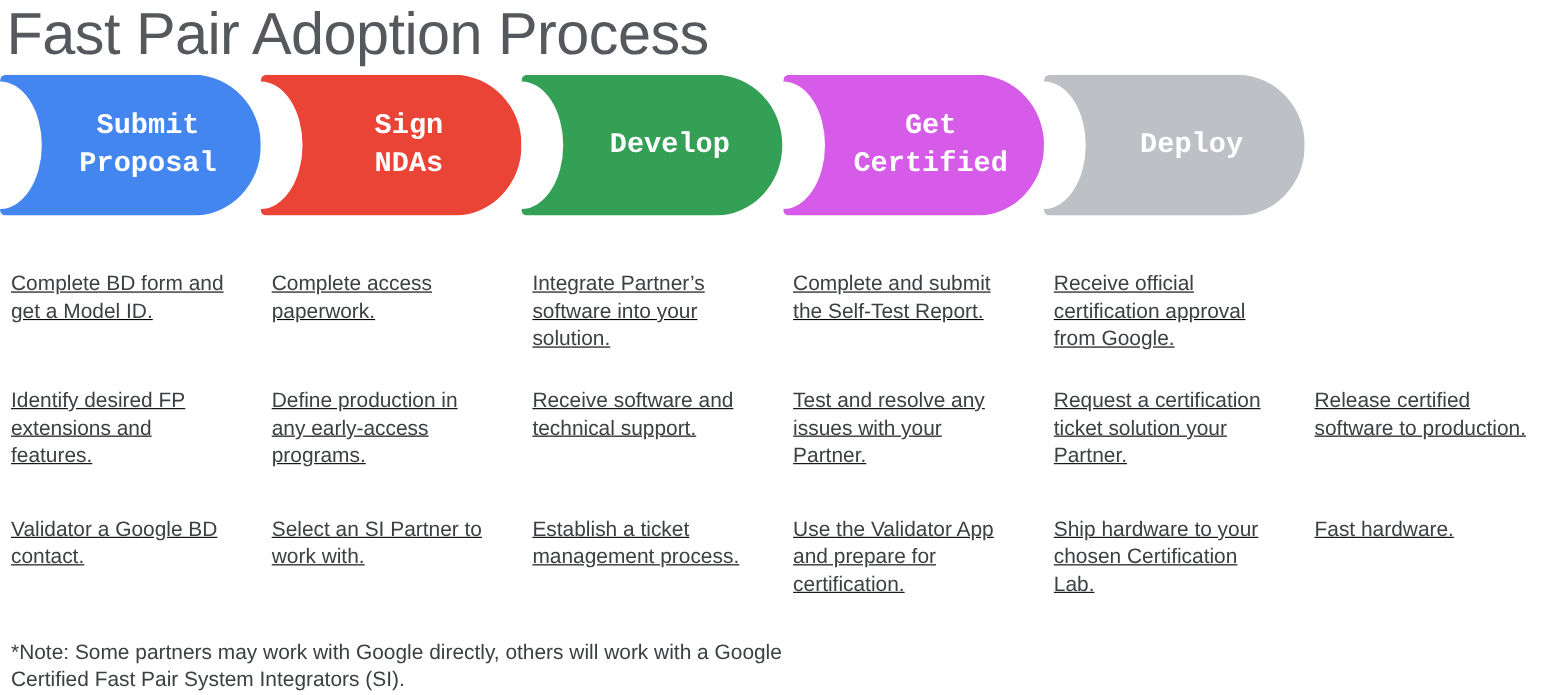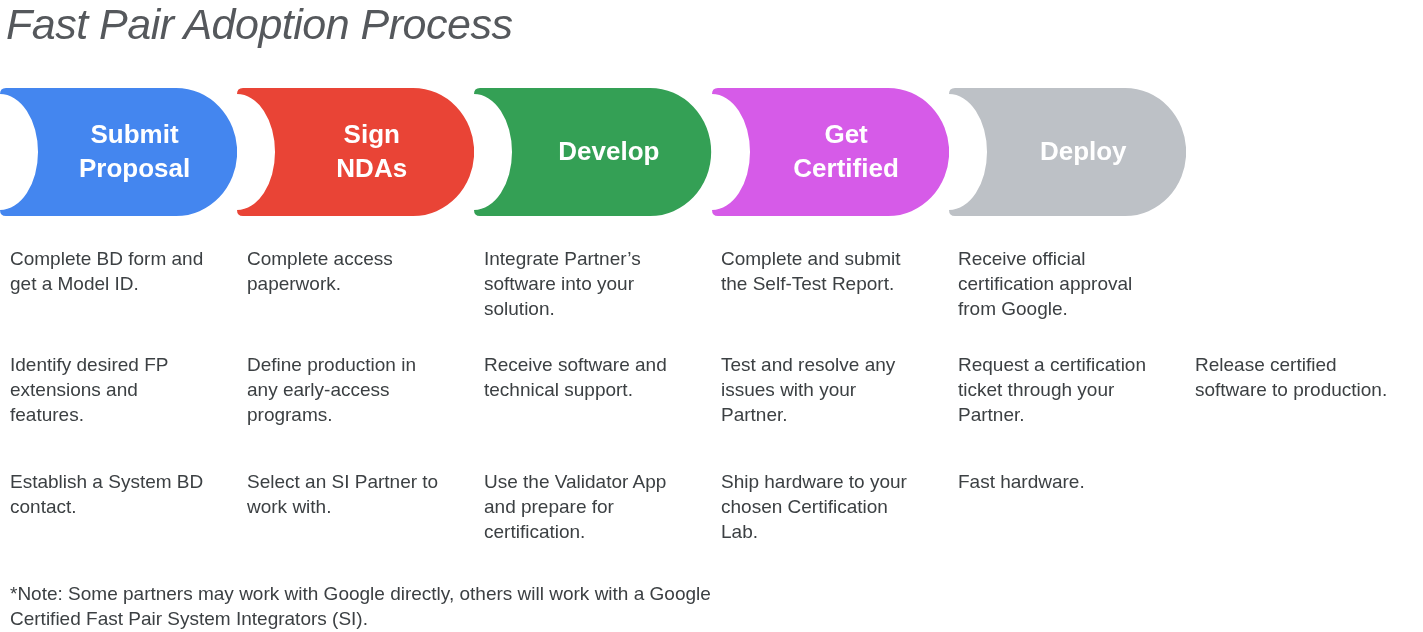--- a/index.html
+++ b/index.html
@@ -4,44 +4,43 @@
 <style>
   html,body { margin:0; padding:0; }
   body {
     width:1423px; height:632px; position:relative;
     background:#ffffff;
     font-family:"Liberation Sans", sans-serif;
     overflow:hidden;
   }
   .title {
     position:absolute; left:6px; top:0px;
-    font-size:43px; font-weight:400; color:#55585c;
+    font-size:54px; font-weight:400; color:#55585c;
     letter-spacing:-0.5px;
-    font-style:italic;
   }
   .band {
-    position:absolute; left:0; top:88px;
+    position:absolute; left:0; top:68px;
     width:1423px; height:128px;
-    display:grid; grid-template-columns:repeat(6,1fr);
+    display:grid; grid-template-columns:repeat(6,1fr);font-family:Liberation Mono, monospace;
   }
   .stage { position:relative; }
   .stage svg {
     position:absolute; left:0; top:0; width:100%; height:100%; display:block;
   }
   .stage-label {
     position:absolute; left:0; top:0; right:0; bottom:0;
     padding-left:32px;
     display:flex; align-items:center; justify-content:center;
     text-align:center;
     color:#ffffff; font-size:26px; font-weight:600; line-height:1.3;
     white-space:pre-line;
   }
   .steps-row {
     position:absolute; left:0; width:1218px;
-    display:grid; grid-template-columns:repeat(6,237px);
+    display:grid; grid-template-columns:repeat(6,237px);text-decoration:underline;
   }
   .row1 { top:246px; }
   .row2 { top:352px; }
   .row3 { top:469px; }
   .step-cell {
     padding:0 30px 0 10px;
     font-size:19px; line-height:1.32; color:#3c4043;
   }
   .note {
     position:absolute; left:10px; top:581px; width:706px;
@@ -95,25 +94,26 @@
   <div class="step-cell">Integrate Partner’s software into your solution.</div>
   <div class="step-cell">Complete and submit the Self-Test Report.</div>
   <div class="step-cell">Receive official certification approval from Google.</div>
 </div>
 
 <div class="steps-row row2">
   <div class="step-cell">Identify desired FP extensions and features.</div>
   <div class="step-cell">Define production in any early-access programs.</div>
   <div class="step-cell">Receive software and technical support.</div>
   <div class="step-cell">Test and resolve any issues with your Partner.</div>
-  <div class="step-cell">Request a certification ticket through your Partner.</div>
+  <div class="step-cell">Request a certification ticket solution your Partner.</div>
   <div class="step-cell">Release certified software to production.</div>
 </div>
 
 <div class="steps-row row3">
-  <div class="step-cell">Establish a System BD contact.</div>
+  <div class="step-cell">Validator a Google BD contact.</div>
   <div class="step-cell">Select an SI Partner to work with.</div>
+  <div class="step-cell">Establish a ticket management process.</div>
   <div class="step-cell">Use the Validator App and prepare for certification.</div>
   <div class="step-cell">Ship hardware to your chosen Certification Lab.</div>
   <div class="step-cell">Fast hardware.</div>
 </div>
 
 <div class="note">*Note: Some partners may work with Google directly, others will work with a Google Certified Fast Pair System Integrators (SI).</div>
 
 </body></html>

